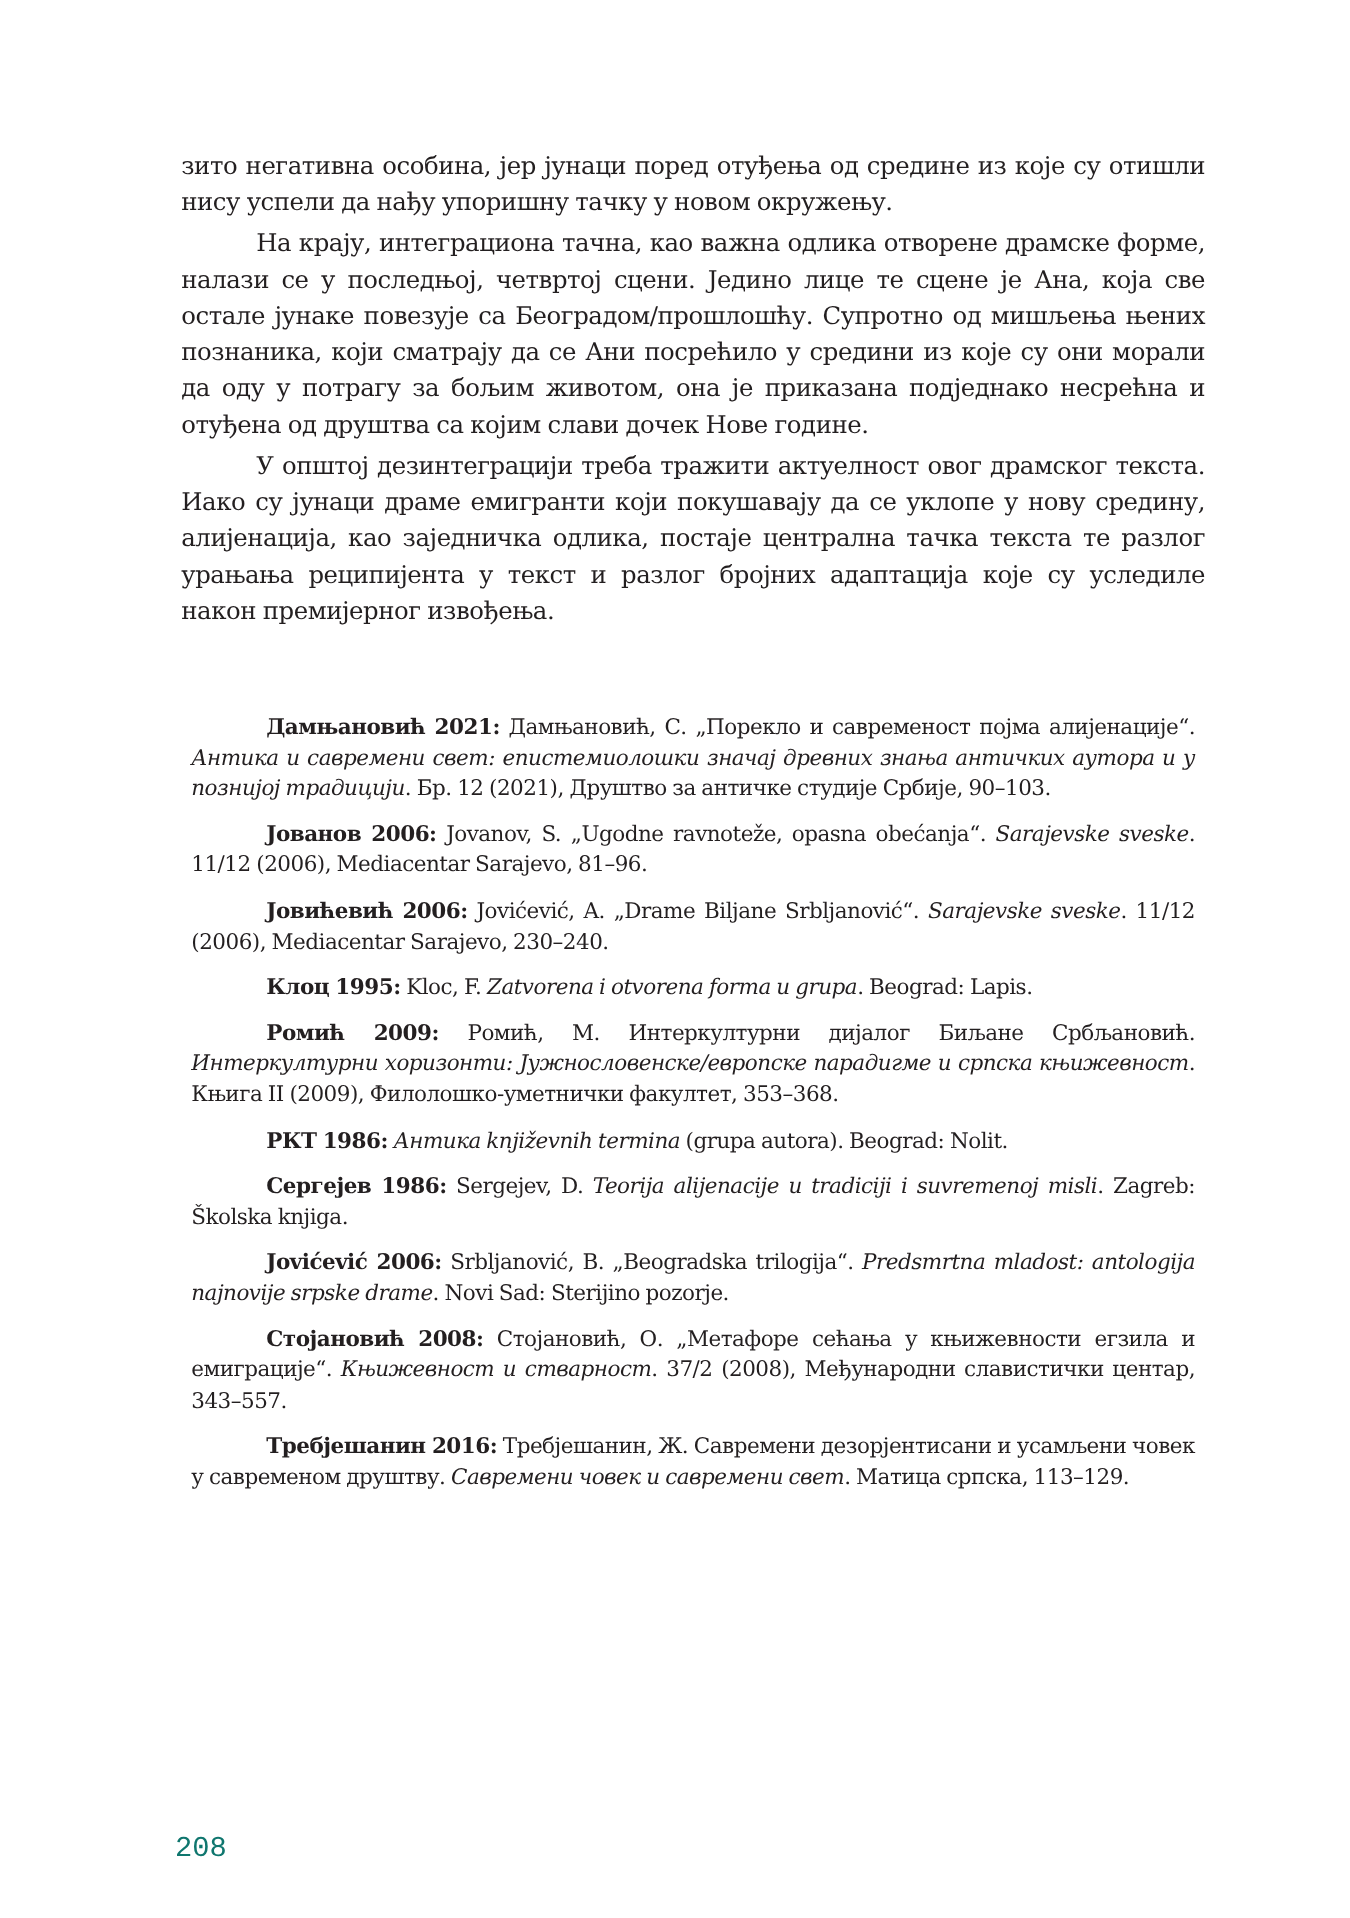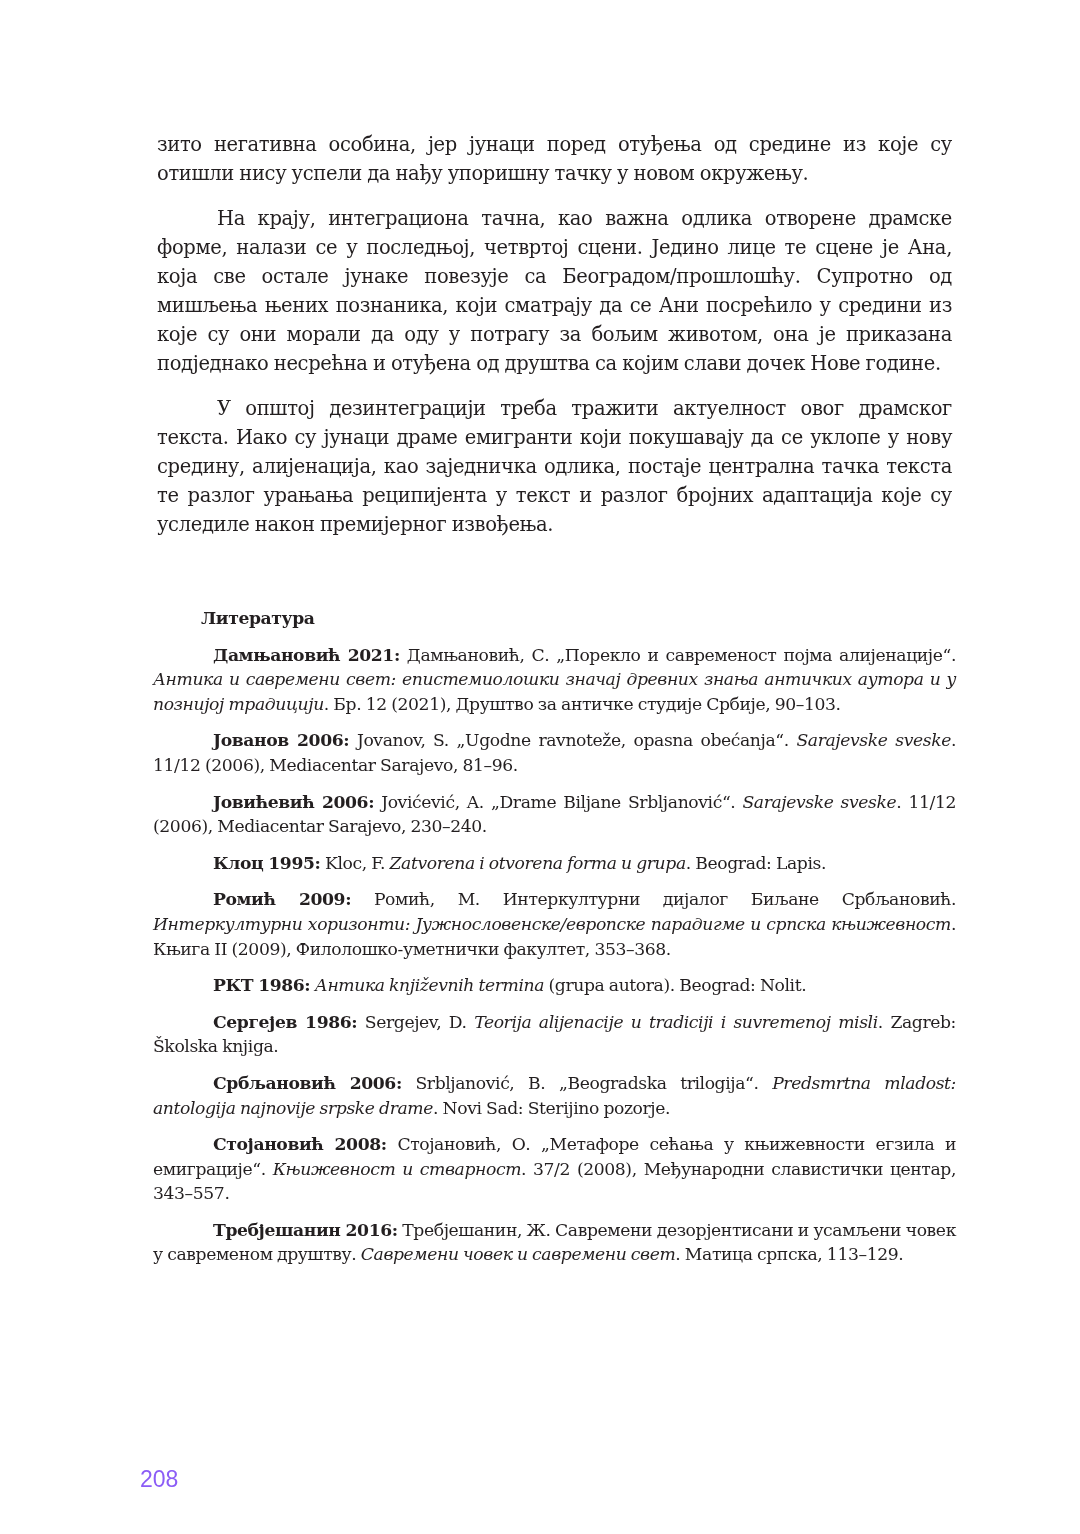--- a/index.html
+++ b/index.html
@@ -23,21 +23,21 @@
     .body-text {
       font-family: "DejaVu Serif", serif;
       font-size: 19.5px;
       line-height: 29px;
       text-align: justify;
       hyphens: manual;
       letter-spacing: -0.35px;
       word-spacing: -0.5px;
     }
     .body-text p {
-      margin: 16px;
+      margin: 4px;
     }
     .body-text p.indent {
       text-indent: 60px;
     }
     .biblio {
       margin-top: 67px;
       font-family: "DejaVu Serif", serif;
       font-size: 17.2px;
       line-height: 24.6px;
       text-align: justify;
@@ -56,38 +56,37 @@
     .biblio .entry .key {
       font-weight: bold;
     }
     .biblio .entry .ital {
       font-style: italic;
     }
     .page-number {
       position: absolute;
       left: 140px;
       top: 1466px;
-      font-family: Liberation Sans, sans-serif;
+      font-family: Liberation Mono, monospace;
       font-size: 23px;
       line-height: 26px;
-      color: #8b5cf6;
+      color: #0f766e;
     }
   </style>
 </head>
 <body>
 
 <div class="page">
   <div class="body-text">
     <p>зито негативна особина, јер јунаци поред отуђења од средине из које су отишли нису успели да нађу упоришну тачку у новом окружењу.</p>
     <p class="indent">На крају, интеграциона тачна, као важна одлика отворене драмске форме, налази се у последњој, четвртој сцени. Једино лице те сцене је Ана, која све остале јунаке повезује са Београдом/прошлошћу. Супротно од мишљења њених познаника, који сматрају да се Ани посрећило у средини из које су они морали да оду у потрагу за бољим животом, она је приказана подједнако несрећна и отуђена од друштва са којим слави дочек Нове године.</p>
     <p class="indent">У општој дезинтеграцији треба тражити актуелност овог драмског текста. Иако су јунаци драме емигранти који покушавају да се уклопе у нову средину, алијенација, као заједничка одлика, постаје централна тачка текста те разлог урањања реципијента у текст и разлог бројних адаптација које су уследиле након премијерног извођења.</p>
   </div>
 
   <div class="biblio">
-    <p class="heading">Литература</p>
 
     <p class="entry">
       <span class="key">Дамњановић 2021:</span><span> Дамњановић, С. „Порекло и савременост појма алијенације“. </span><span class="ital">Антика и савремени свет: епистемиолошки значај древних знања античких аутора и у познијој традицији</span><span>. Бр. 12 (2021), Друштво за античке студије Србије, 90–103.</span>
     </p>
     <p class="entry">
       <span class="key">Јованов 2006:</span><span> Jovanov, S. „Ugodne ravnoteže, opasna obećanja“. </span><span class="ital">Sarajevske sveske</span><span>. 11/12 (2006), Mediacentar Sarajevo, 81–96.</span>
     </p>
     <p class="entry">
       <span class="key">Јовићевић 2006:</span><span> Jovićević, A. „Drame Biljane Srbljanović“. </span><span class="ital">Sarajevske sveske</span><span>. 11/12 (2006), Mediacentar Sarajevo, 230–240.</span>
     </p>
@@ -97,21 +96,21 @@
     <p class="entry">
       <span class="key">Ромић 2009:</span><span> Ромић, М. Интеркултурни дијалог Биљане Србљановић. </span><span class="ital">Интеркултурни хоризонти: Јужнословенске/европске парадигме и српска књижевност</span><span>. Књига II (2009), Филолошко-уметнички факултет, 353–368.</span>
     </p>
     <p class="entry">
       <span class="key">РКТ 1986:</span><span> </span><span class="ital">Антика književnih termina</span><span> (grupa autora). Beograd: Nolit.</span>
     </p>
     <p class="entry">
       <span class="key">Сергејев 1986:</span><span> Sergejev, D. </span><span class="ital">Teorija alijenacije u tradiciji i suvremenoj misli</span><span>. Zagreb: Školska knjiga.</span>
     </p>
     <p class="entry">
-      <span class="key">Србљановић 2006:</span><span> Srbljanović, B. „Beogradska trilogija“. </span><span class="ital">Predsmrtna mladost: antologija najnovije srpske drame</span><span>. Novi Sad: Sterijino pozorje.</span>
+      <span class="key">Jovićević 2006:</span><span> Srbljanović, B. „Beogradska trilogija“. </span><span class="ital">Predsmrtna mladost: antologija najnovije srpske drame</span><span>. Novi Sad: Sterijino pozorje.</span>
     </p>
     <p class="entry">
       <span class="key">Стојановић 2008:</span><span> Стојановић, О. „Метафоре сећања у књижевности егзила и емиграције“. </span><span class="ital">Књижевност и стварност</span><span>. 37/2 (2008), Међународни славистички центар, 343–557.</span>
     </p>
     <p class="entry">
       <span class="key">Требјешанин 2016:</span><span> Требјешанин, Ж. Савремени дезорјентисани и усамљени човек у савременом друштву. </span><span class="ital">Савремени човек и савремени свет</span><span>. Матица српска, 113–129.</span>
     </p>
   </div>
 </div>
 

